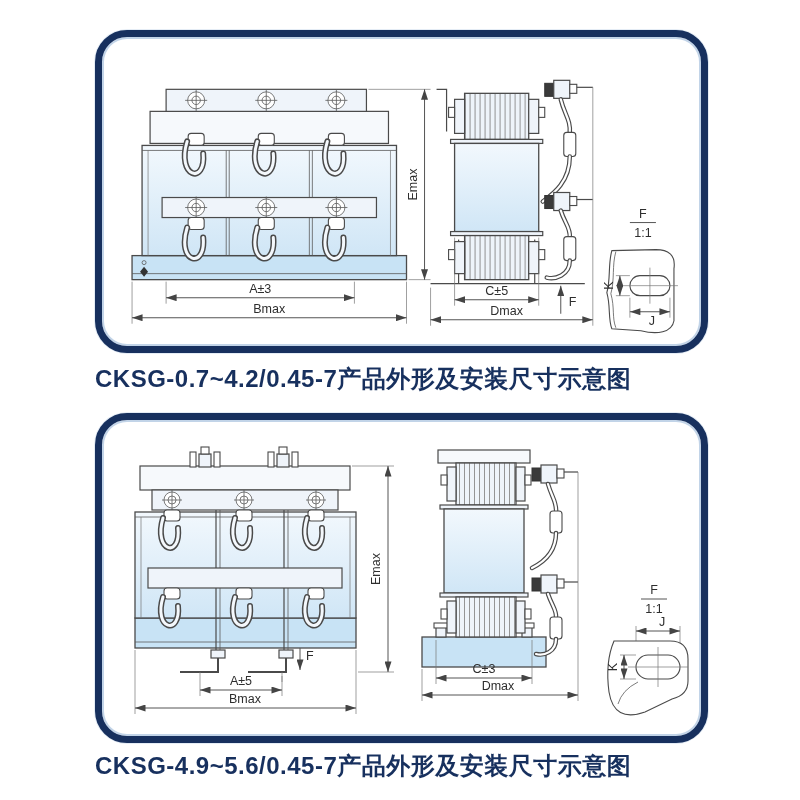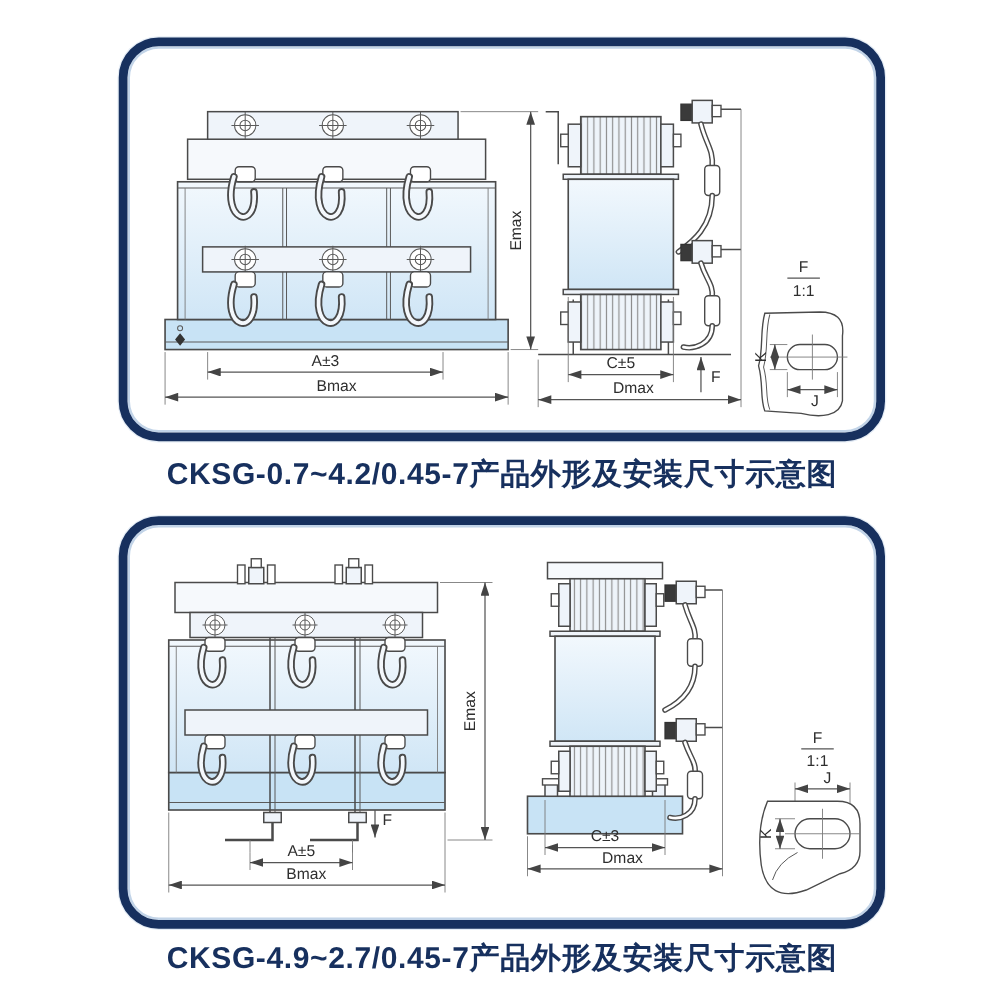--- a/index.html
+++ b/index.html
@@ -9,21 +9,21 @@
   }
   .panel{
     position:absolute;left:95px;width:613px;box-sizing:border-box;
     border:7px solid #17305e;border-radius:32px;background:#ffffff;
     box-shadow:inset 0 0 0 2px #c2d4e8, 0 0 0 1px #e4ecf5;
   }
   .panel.p1{top:30px;height:323px;}
   .panel.p2{top:413px;height:330px;}
   .panel svg{display:block;width:100%;height:100%;}
   .caption{
-    position:absolute;left:95px;width:613px;text-align:center;
+    position:absolute;left:95px;width:613px;
     color:#17305e;font-size:24px;font-weight:600;letter-spacing:0.5px;
     white-space:nowrap;
   }
   .caption.c1{top:363px;}
   .caption.c2{top:750px;}
   
   .ln{stroke:#4a4a4a;stroke-width:1.2;fill:none;}
   .lnthin{stroke:#5a5a5a;stroke-width:0.8;fill:none;}
   .fillA{fill:#eff4fa;stroke:#4a4a4a;stroke-width:1.2;}
   .fillB{fill:#f6f9fc;stroke:#4a4a4a;stroke-width:1.2;}
@@ -463,13 +463,13 @@
     <line x1="556" y1="227" x2="556" y2="267" class="wit"></line>
 
     <line x1="534" y1="235" x2="518" y2="235" class="wit"></line>
     <line x1="534" y1="259" x2="518" y2="259" class="wit"></line>
     <line x1="522" y1="235" x2="522" y2="259" class="dim" marker-start="url(#p2arr)" marker-end="url(#p2arr)"></line>
     <text x="515" y="247" text-anchor="middle" class="dimtxt" transform="rotate(-90 515 247)">K</text>
   </g>
 </svg>
 </div>
 
-<div class="caption c2">CKSG-4.9~2.7/0.45-7产品外形及安装尺寸示意图</div>
+<div class="caption c2">CKSG-4.9~5.6/0.45-7产品外形及安装尺寸示意图</div>
 
 </body></html>

